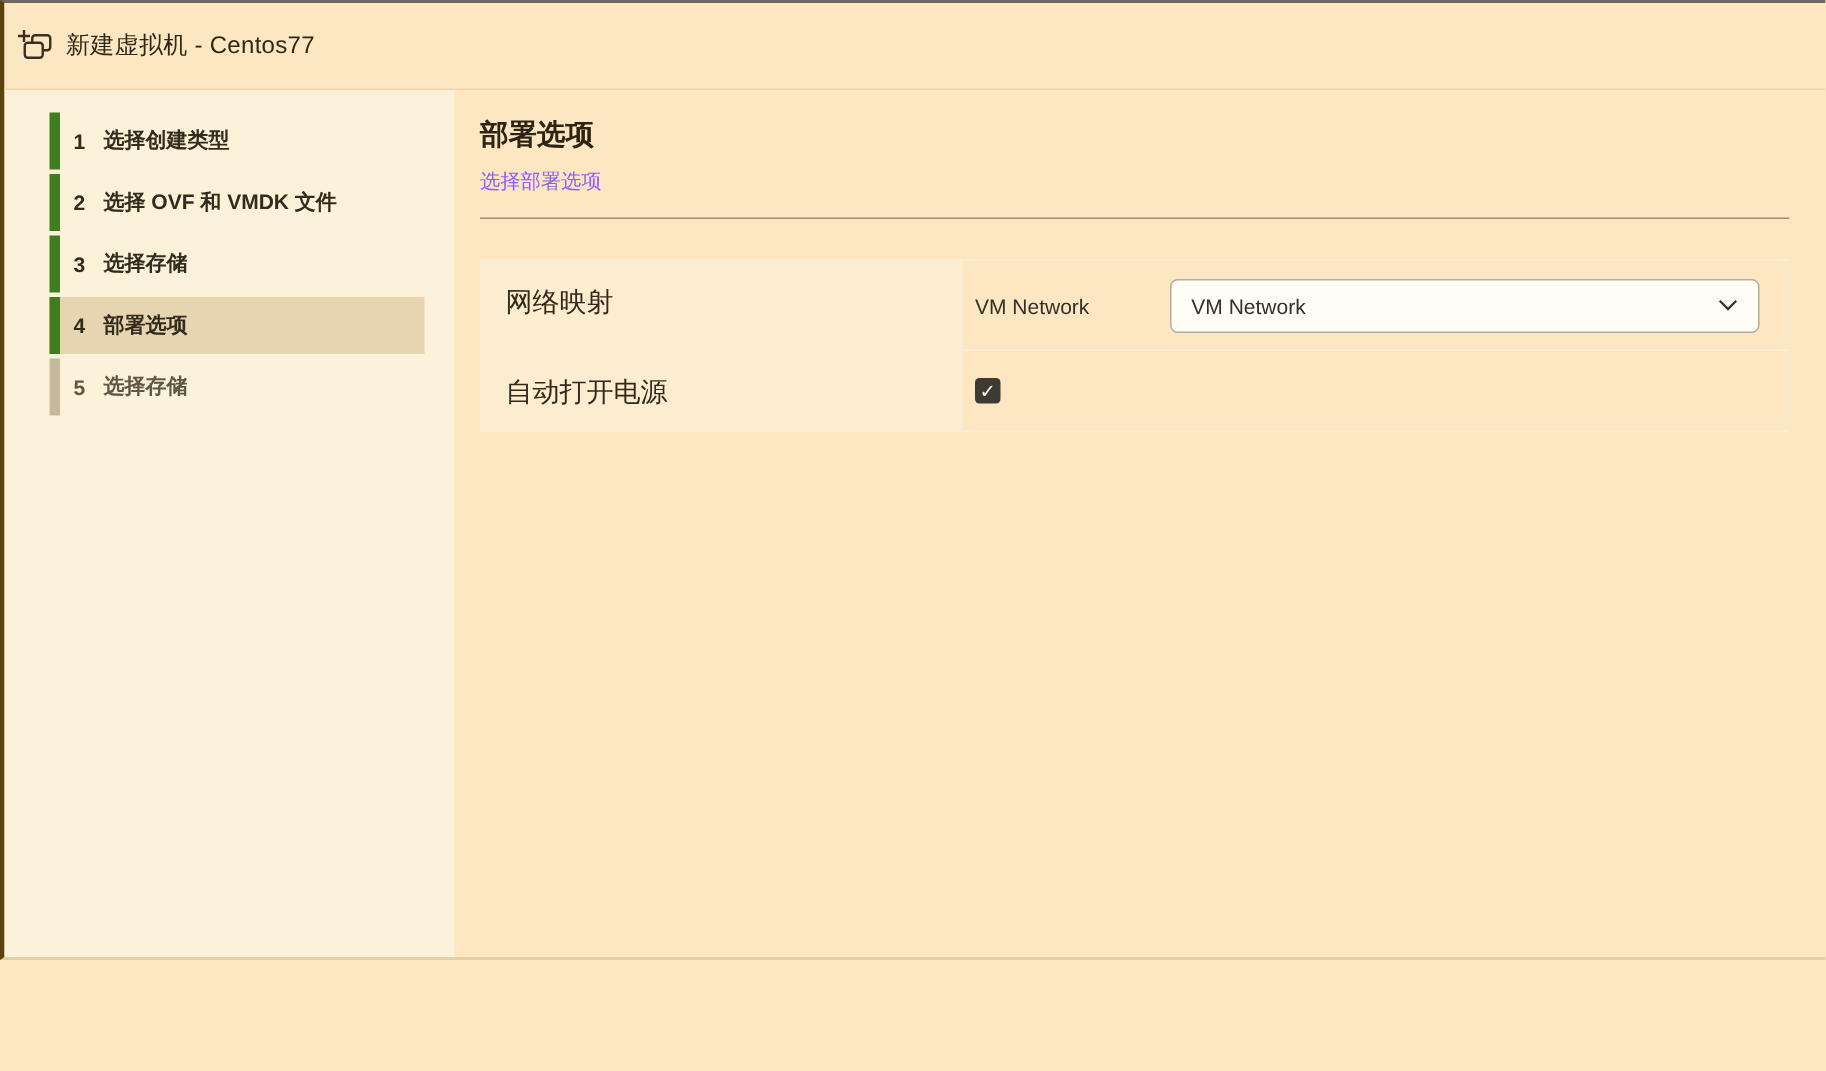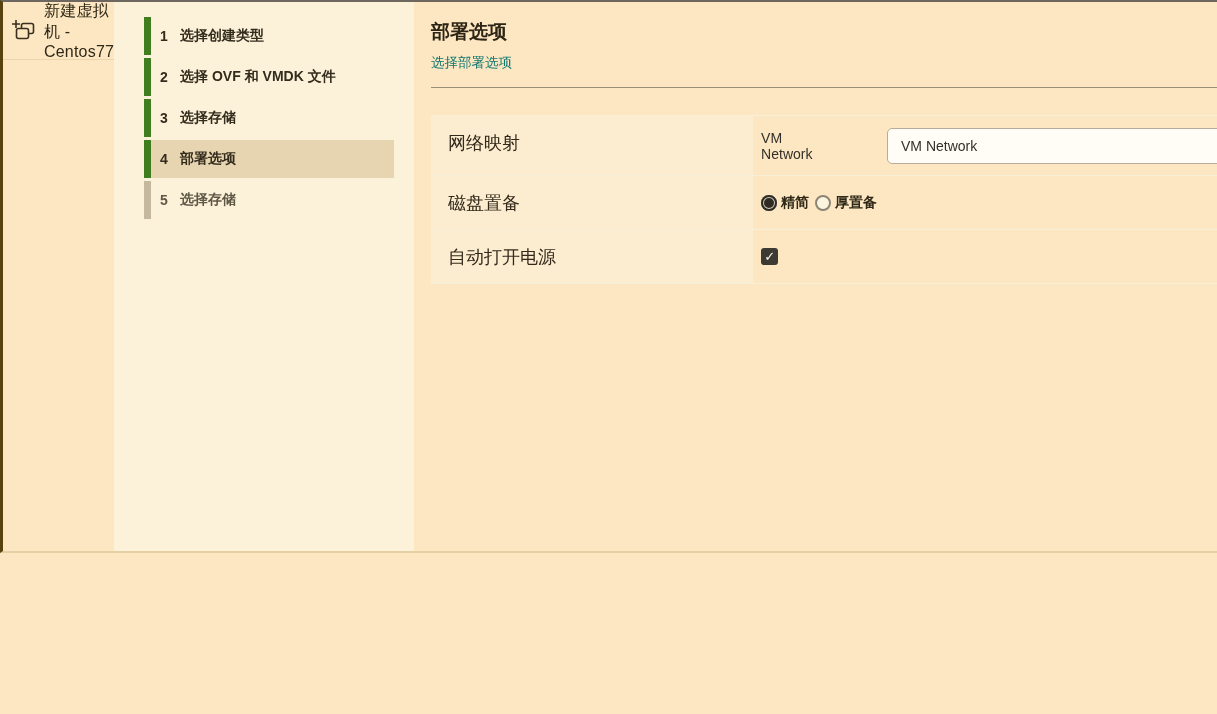--- a/index.html
+++ b/index.html
@@ -3,26 +3,26 @@
 <meta charset="utf-8">
 <style>
   * { margin: 0; padding: 0; box-sizing: border-box; }
   html, body { width: 1217px; height: 714px; }
   body {
     font-family: "Liberation Sans", "DejaVu Sans", sans-serif;
     background: #fde7c2;
     overflow: hidden;
   }
   .window {
-    width: 1217px; height: 553px;
+    width: 1217px; height: 640px;
     background: #fde7c2;
     border-top: 2px solid #6e675f;
     border-left: 3px solid #5a4210;
     border-bottom: 2px solid #e5cfa4;
-    display: flex; flex-direction: row;
+    display: flex; flex-direction: column;
   }
   
   .titlebar {
     height: 58px; flex: 0 0 58px;
     display: flex; align-items: center;
     padding-left: 7px;
     border-bottom: 1px solid #ead5ac;
     background: #fde7c2;
   }
   .vm-icon { width: 28px; height: 28px; display: inline-block; margin-right: 6px; }
@@ -49,21 +49,21 @@
   }
   .step .step-num { width: 11px; margin-right: 9px; font-weight: 600; }
   .step.active { background: #e7d4b0; }
   .step.pending { border-left-color: #c4b99e; color: #5f5746; font-weight: 600; }
   
   .main {
     flex: 1;
     padding: 17px 24px 0 17px;
   }
   .page-title { font-size: 19px; font-weight: 700; color: #2c2414; }
-  .page-subtitle { font-size: 13.5px; color: #0f766e; margin-top: 9px; }
+  .page-subtitle { font-size: 13.5px; color: #8b5cf6; margin-top: 9px; }
   .header-divider {
     border: none; border-top: 1px solid #9a8f79;
     margin-top: 15px;
   }
   
   .form-table {
     margin-top: 27px;
     border-top: 1px solid #f8efd8;
     border-right: 1px solid #f5e8cc;
   }
@@ -175,31 +175,20 @@
             <span class="net-src-label">VM Network</span>
             <div class="select-box">
               <span class="select-value">VM Network</span>
               <svg class="chevron-down" viewBox="0 0 14 9" fill="none" xmlns="http://www.w3.org/2000/svg">
                 <path d="M1.5 1.5 L7 7 L12.5 1.5" stroke="#3a352c" stroke-width="1.6" fill="none"></path>
               </svg>
             </div>
           </div>
         </div>
 
-        <div class="frow row-disk">
-          <div class="frow-label">磁盘置备</div>
-          <div class="frow-content">
-            <div class="radio-group">
-              <span class="radio-dot checked"></span>
-              <span class="radio-label">精简</span>
-              <span class="radio-dot unchecked"></span>
-              <span class="radio-label">厚置备</span>
-            </div>
-          </div>
-        </div>
 
         <div class="frow row-power">
           <div class="frow-label">自动打开电源</div>
           <div class="frow-content">
             <span class="checkbox">✓</span>
           </div>
         </div>
 
       </div>
     </div>

